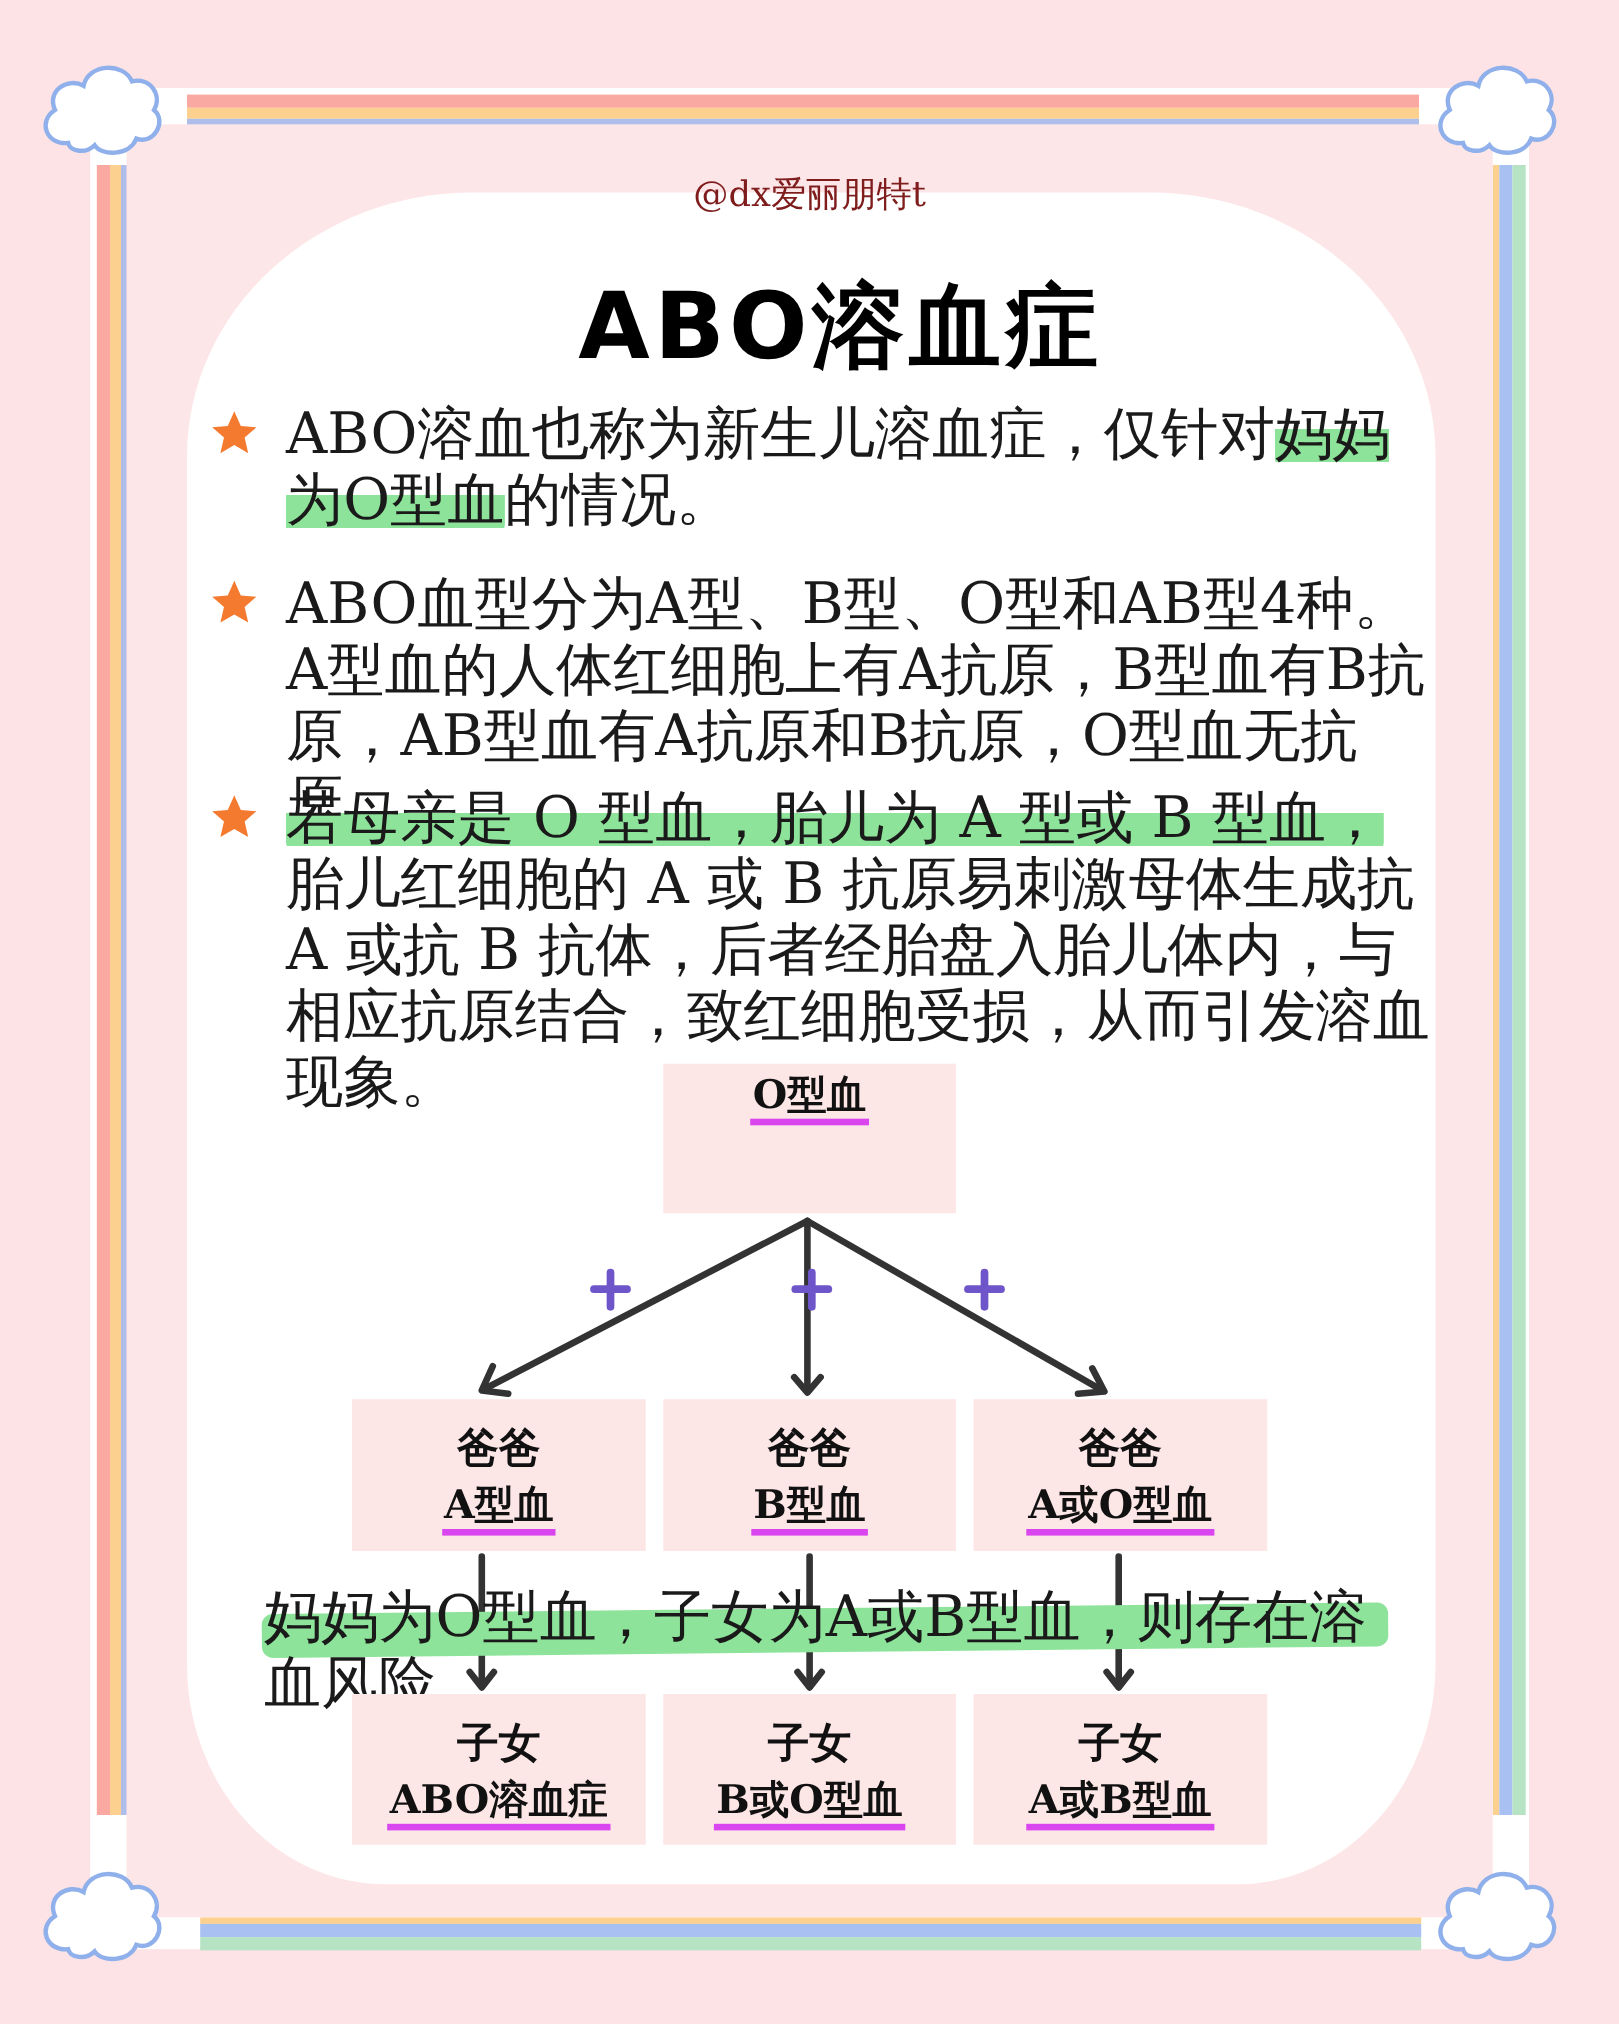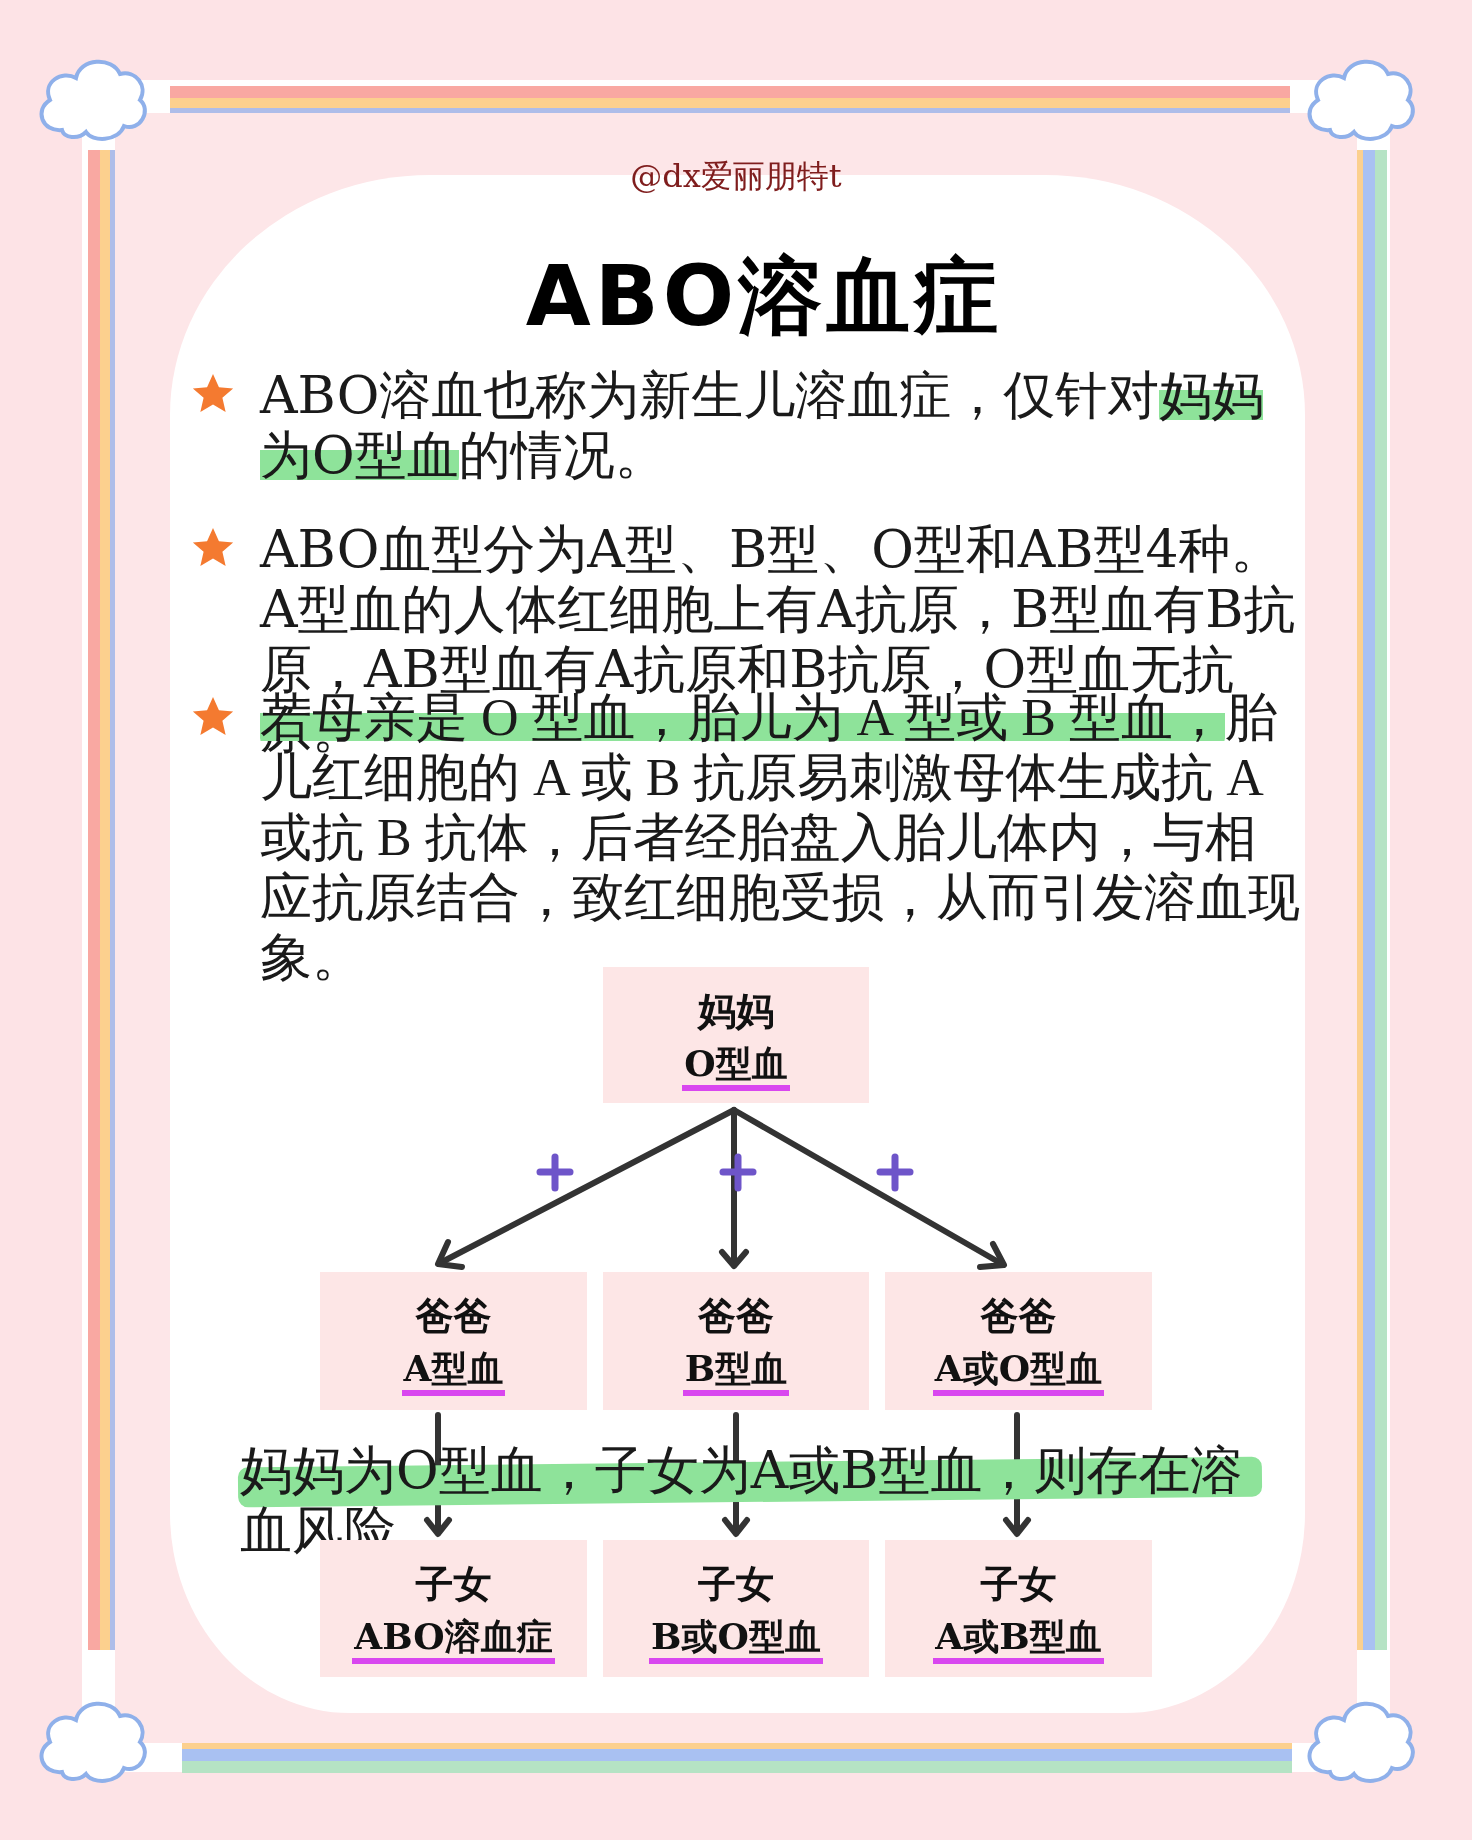--- a/index.html
+++ b/index.html
@@ -103,21 +103,21 @@
   <div class="text"><span>ABO溶血也称为新生儿溶血症，仅针对</span><span class="hl">妈妈为O型血</span><span>的情况。</span></div>
 </div>
 
 <div class="bullet" style="top:519px;">
   <svg class="star" viewBox="0 0 24 24">
       <path d="M12 1.5l3.1 7 7.4.6-5.6 4.9 1.7 7.4L12 17.5l-6.6 3.9 1.7-7.4L1.5 9.1l7.4-.6z" fill="#f47a30"></path>
     </svg>
   <div class="text"><span>ABO血型分为A型、B型、O型和AB型4种。A型血的人体红细胞上有A抗原，B型血有B抗原，AB型血有A抗原和B抗原，O型血无抗原。</span></div>
 </div>
 
-<div class="bullet" style="top:688px;font-family:Liberation Serif, serif;">
+<div class="bullet" style="top:714px;">
   <svg class="star" viewBox="0 0 24 24">
       <path d="M12 1.5l3.1 7 7.4.6-5.6 4.9 1.7 7.4L12 17.5l-6.6 3.9 1.7-7.4L1.5 9.1l7.4-.6z" fill="#f47a30"></path>
     </svg>
   <div class="text"><span class="hl">若母亲是 O 型血，胎儿为 A 型或 B 型血，</span><span>胎儿红细胞的 A 或 B 抗原易刺激母体生成抗 A 或抗 B 抗体，后者经胎盘入胎儿体内，与相应抗原结合，致红细胞受损，从而引发溶血现象。</span></div>
 </div>
 
 <svg class="arrows" width="1472" height="1840">
   <g stroke="#333333" stroke-width="6" fill="none" stroke-linecap="round" stroke-linejoin="round">
     <line x1="734" y1="1110" x2="440" y2="1263"></line>
     <polyline points="448,1242 438,1264 462,1267"></polyline>
@@ -136,21 +136,20 @@
     <line x1="555" y1="1157" x2="555" y2="1188"></line>
       <line x1="540" y1="1172" x2="570" y2="1172"></line>
     <line x1="738" y1="1157" x2="738" y2="1188"></line>
       <line x1="723" y1="1172" x2="753" y2="1172"></line>
     <line x1="895" y1="1157" x2="895" y2="1188"></line>
       <line x1="880" y1="1172" x2="910" y2="1172"></line>
   </g>
 </svg>
 
 <div class="box" style="left:603px; top:967px; width:266px; height:136px;">
-  <div class="l1">妈妈</div>
   <div class="l2">O型血</div>
 </div>
 
 <div class="box" style="left:320px; top:1272px; width:267px; height:138px;">
   <div class="l1">爸爸</div>
   <div class="l2">A型血</div>
 </div>
 <div class="box" style="left:603px; top:1272px; width:266px; height:138px;">
   <div class="l1">爸爸</div>
   <div class="l2">B型血</div>

